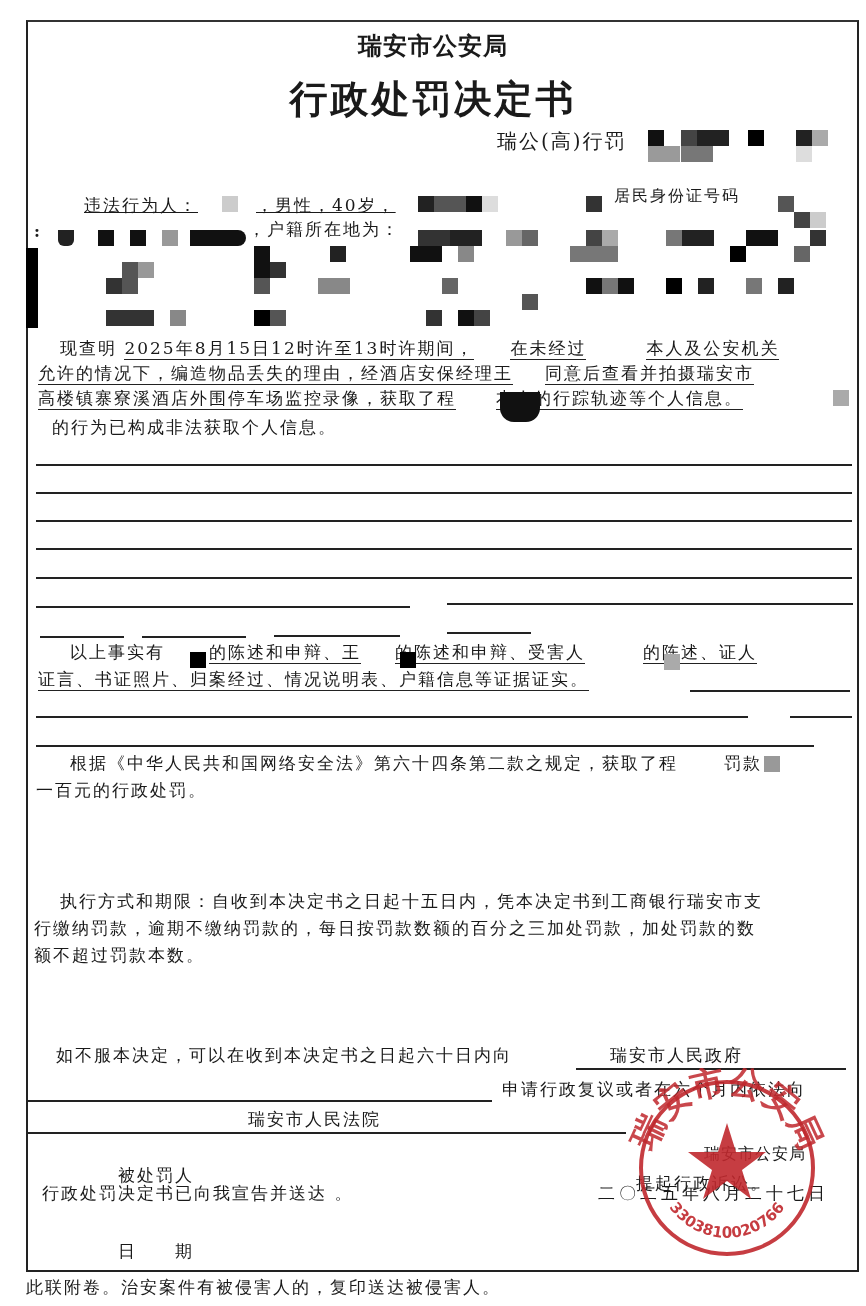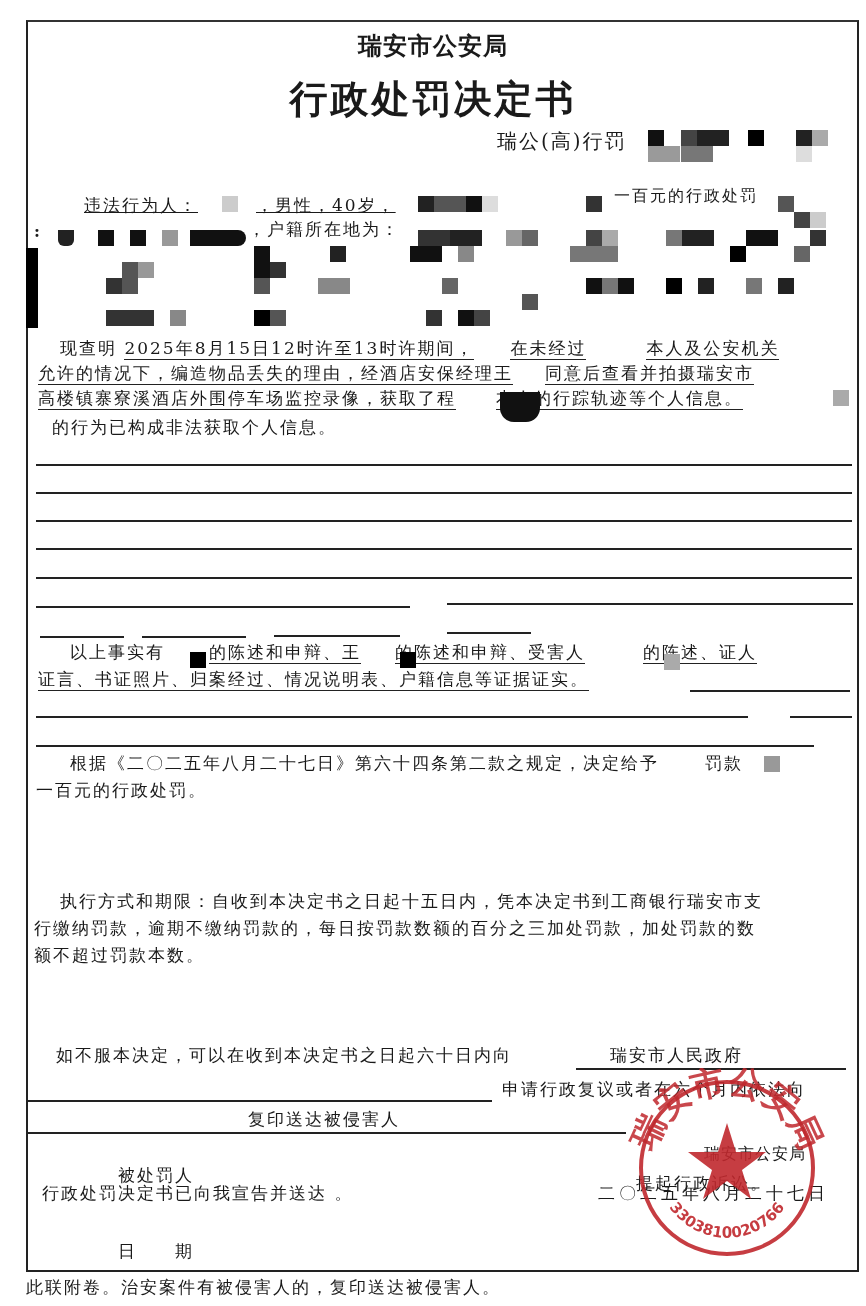--- a/index.html
+++ b/index.html
@@ -41,21 +41,21 @@
   <div style="position:absolute;left:100px;top:0;width:16px;height:16px;background:#000"></div>
   <div style="position:absolute;left:148px;top:0;width:16px;height:16px;background:#222"></div>
   <div style="position:absolute;left:164px;top:0;width:16px;height:16px;background:#aaa"></div>
   <div style="position:absolute;left:148px;top:16px;width:16px;height:16px;background:#ddd"></div>
 </div>
 
 <div class="abs t" style="left:84px;top:194px;text-decoration:underline;">
   <span>违法行为人：</span><span style="display:inline-block;width:58px"></span><span>，男性，40岁，</span>
 </div>
 <div class="mosaic" style="left:222px;top:196px;width:16px;height:16px;background:#ccc"></div>
-<div class="abs t" style="left:614px;top:186px;font-size:16px;">一百元的行政处罚</div>
+<div class="abs t" style="left:614px;top:186px;font-size:16px;">居民身份证号码</div>
 <div class="abs t" style="left:248px;top:218px;">，户籍所在地为：</div>
 <div class="abs" style="left:34px;top:222px;font-size:16px;font-weight:bold">:</div>
 
 <div class="mosaic" style="left:26px;top:190px;width:830px;height:140px;">
   <div style="position:absolute;left:392px;top:6px;width:16px;height:16px;background:#222"></div>
   <div style="position:absolute;left:408px;top:6px;width:32px;height:16px;background:#555"></div>
   <div style="position:absolute;left:440px;top:6px;width:16px;height:16px;background:#111"></div>
   <div style="position:absolute;left:456px;top:6px;width:16px;height:16px;background:#ddd"></div>
   <div style="position:absolute;left:560px;top:6px;width:16px;height:16px;background:#333"></div>
   <div style="position:absolute;left:752px;top:6px;width:16px;height:16px;background:#555"></div>
@@ -143,35 +143,35 @@
 <div class="mosaic" style="left:664px;top:654px;width:16px;height:16px;background:#aaa"></div>
 <div class="abs t" style="left:38px;top:668px;">
   <span class="ul">证言、书证照片、归案经过、情况说明表、户籍信息等证据证实。</span>
 </div>
 <div class="rule" style="left:690px;top:690px;width:160px;"></div>
 <div class="rule" style="left:36px;top:716px;width:712px;"></div>
 <div class="rule" style="left:790px;top:716px;width:62px;"></div>
 <div class="rule" style="left:36px;top:745px;width:778px;"></div>
 
 <div class="abs t" style="left:70px;top:752px;">
-  <span>根据《二〇二五年八月二十七日》第六十四条第二款之规定，决定给予</span><span style="display:inline-block;width:46px"></span><span>罚款</span>
+  <span>根据《中华人民共和国网络安全法》第六十四条第二款之规定，获取了程</span><span style="display:inline-block;width:46px"></span><span>罚款</span>
 </div>
 <div class="mosaic" style="left:764px;top:756px;width:16px;height:16px;background:#999"></div>
 <div class="abs t" style="left:36px;top:779px;">一百元的行政处罚。</div>
 
 <div class="abs t" style="left:60px;top:890px;">执行方式和期限：自收到本决定书之日起十五日内，凭本决定书到工商银行瑞安市支</div>
 <div class="abs t" style="left:34px;top:917px;">行缴纳罚款，逾期不缴纳罚款的，每日按罚款数额的百分之三加处罚款，加处罚款的数</div>
 <div class="abs t" style="left:34px;top:944px;">额不超过罚款本数。</div>
 
 <div class="abs t" style="left:56px;top:1044px;">如不服本决定，可以在收到本决定书之日起六十日内向</div>
 <div class="abs t" style="left:610px;top:1044px;">瑞安市人民政府</div>
 <div class="rule" style="left:576px;top:1068px;width:270px;"></div>
 <div class="abs t" style="left:502px;top:1078px;">申请行政复议或者在六个月内依法向</div>
 <div class="rule" style="left:26px;top:1100px;width:466px;"></div>
-<div class="abs t" style="left:248px;top:1108px;">复印送达被侵害人</div>
+<div class="abs t" style="left:248px;top:1108px;">瑞安市人民法院</div>
 <div class="abs t" style="left:636px;top:1172px;">提起行政诉讼。</div>
 <div class="rule" style="left:26px;top:1132px;width:600px;"></div>
 
 <div class="abs t" style="left:704px;top:1144px;font-size:16px;letter-spacing:1px;">瑞安市公安局</div>
 <div class="abs t" style="left:598px;top:1182px;letter-spacing:4px;">二〇二五年八月二十七日</div>
 
 <div class="seal">
   <svg viewBox="0 0 210 190">
     <defs>
       <path id="arcTop" d="M 30 100 A 75 75 0 0 1 180 100"></path>

